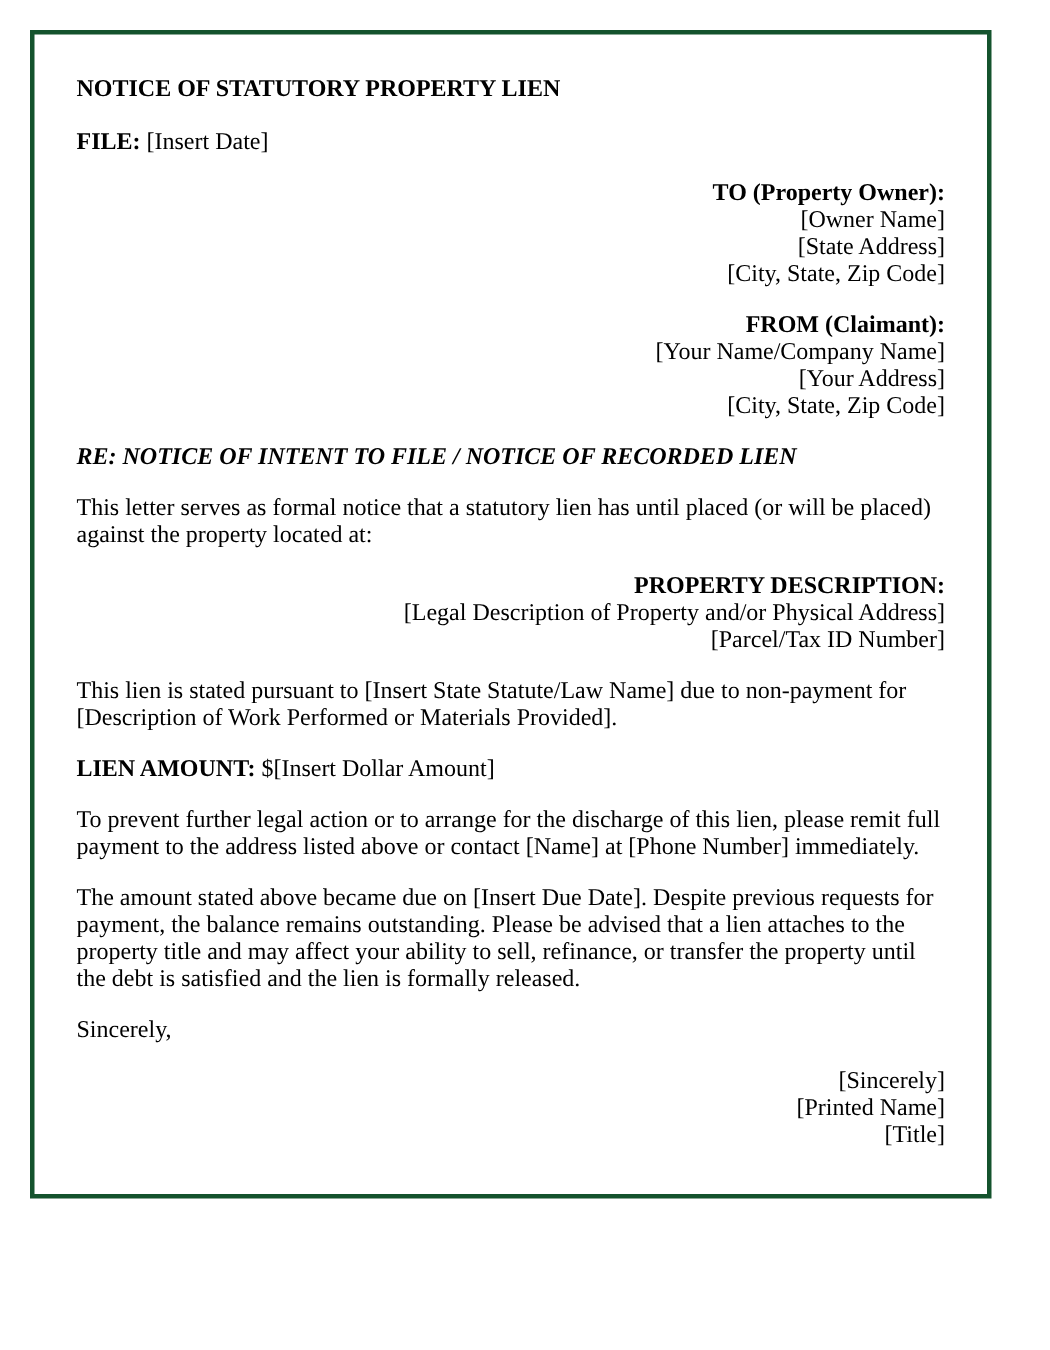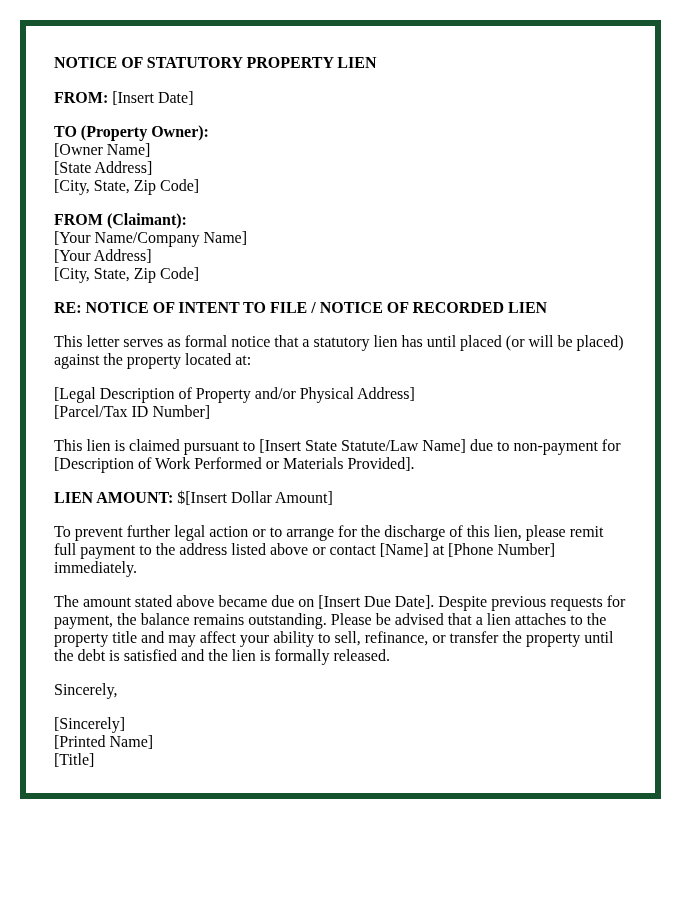--- a/index.html
+++ b/index.html
@@ -14,52 +14,54 @@
       font-family: "Liberation Serif", "DejaVu Serif", serif;
       color: #000000;
     }
     .letter {
       position: absolute;
       left: 20px;
       top: 20px;
       width: 641px;
       height: 779px;
       box-sizing: border-box;
-      border: 6px solid #14532d;
+      border: 3px solid #14532d;
       padding: 28px 28px 0 28px;
       background: #ffffff;
     }
     .letter p {
       margin: 0 0 16px 0;
       font-size: 16px;
       line-height: 18px;
     }
     .letter .title {
       font-weight: bold;
       margin-bottom: 17px;
     }
     .label {
       font-weight: bold;
     }
     .line {
       display: block;
+      text-align: right;
     }
     .re {
       font-weight: bold;
+      font-style: italic;
     }
   </style>
 </head>
 <body>
 
 <div class="letter">
 
   <p class="title">NOTICE OF STATUTORY PROPERTY LIEN</p>
 
   <p>
-    <span class="label">FROM:</span>
+    <span class="label">FILE:</span>
     <span>[Insert Date]</span>
   </p>
 
   <p>
     <span class="label line">TO (Property Owner):</span>
     <span class="line">[Owner Name]</span>
     <span class="line">[State Address]</span>
     <span class="line">[City, State, Zip Code]</span>
   </p>
 
@@ -68,25 +70,26 @@
     <span class="line">[Your Name/Company Name]</span>
     <span class="line">[Your Address]</span>
     <span class="line">[City, State, Zip Code]</span>
   </p>
 
   <p class="re">RE: NOTICE OF INTENT TO FILE / NOTICE OF RECORDED LIEN</p>
 
   <p>This letter serves as formal notice that a statutory lien has until placed (or will be placed) against the property located at:</p>
 
   <p>
+    <span class="label line">PROPERTY DESCRIPTION:</span>
     <span class="line">[Legal Description of Property and/or Physical Address]</span>
     <span class="line">[Parcel/Tax ID Number]</span>
   </p>
 
-  <p>This lien is claimed pursuant to [Insert State Statute/Law Name] due to non-payment for [Description of Work Performed or Materials Provided].</p>
+  <p>This lien is stated pursuant to [Insert State Statute/Law Name] due to non-payment for [Description of Work Performed or Materials Provided].</p>
 
   <p>
     <span class="label">LIEN AMOUNT:</span>
     <span>$[Insert Dollar Amount]</span>
   </p>
 
   <p>To prevent further legal action or to arrange for the discharge of this lien, please remit full payment to the address listed above or contact [Name] at [Phone Number] immediately.</p>
 
   <p>The amount stated above became due on [Insert Due Date]. Despite previous requests for payment, the balance remains outstanding. Please be advised that a lien attaches to the property title and may affect your ability to sell, refinance, or transfer the property until the debt is satisfied and the lien is formally released.</p>
 

